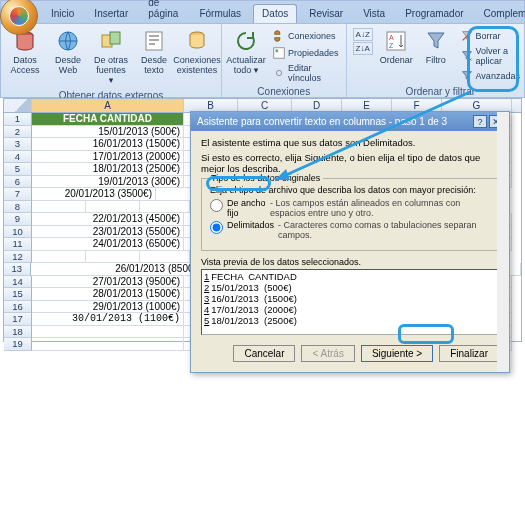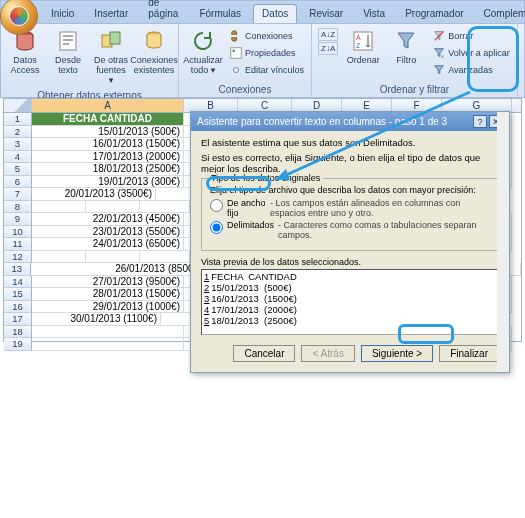--- a/index.html
+++ b/index.html
@@ -87,33 +87,40 @@
       <div class="group-items">
         <div class="big-btn">
           <svg class="ico" viewBox="0 0 24 24">
               <ellipse cx="12" cy="6" rx="8" ry="3" fill="#c9554d" stroke="#7a2b25"></ellipse>
               <path d="M4 6v12c0 1.7 3.6 3 8 3s8-1.3 8-3V6" fill="#e0847c" stroke="#7a2b25"></path>
             </svg>
           <span class="lbl">Datos Access</span>
         </div>
         <div class="big-btn">
           <svg class="ico" viewBox="0 0 24 24">
+              <circle cx="12" cy="12" r="9" fill="#7ab6e8" stroke="#2b6fa8"></circle>
+              <path d="M3 12h18M12 3c3 5 3 13 0 18M12 3c-3 5-3 13 0 18" stroke="#2b6fa8" fill="none"></path>
+            </svg>
+          <span class="lbl">Desde Web</span>
+        </div>
+        <div class="big-btn">
+          <svg class="ico" viewBox="0 0 24 24">
+              <rect x="3" y="6" width="10" height="12" fill="#f0d68a" stroke="#a88c3a"></rect>
+              <rect x="11" y="3" width="10" height="12" fill="#aed6a0" stroke="#5a8a4a"></rect>
+            </svg>
+          <span class="lbl">De otras fuentes ▾</span>
+        </div>
+        <div class="big-btn">
+          <svg class="ico" viewBox="0 0 24 24">
               <rect x="4" y="3" width="16" height="18" fill="#fff" stroke="#888"></rect>
               <line x1="7" y1="7" x2="17" y2="7" stroke="#555"></line>
               <line x1="7" y1="11" x2="17" y2="11" stroke="#555"></line>
               <line x1="7" y1="15" x2="13" y2="15" stroke="#555"></line>
             </svg>
           <span class="lbl">Desde texto</span>
-        </div>
-        <div class="big-btn">
-          <svg class="ico" viewBox="0 0 24 24">
-              <rect x="3" y="6" width="10" height="12" fill="#f0d68a" stroke="#a88c3a"></rect>
-              <rect x="11" y="3" width="10" height="12" fill="#aed6a0" stroke="#5a8a4a"></rect>
-            </svg>
-          <span class="lbl">De otras fuentes ▾</span>
         </div>
         <div class="big-btn">
           <svg class="ico" viewBox="0 0 24 24">
               <ellipse cx="12" cy="6" rx="7" ry="3" fill="#f5c46a" stroke="#a87a2a"></ellipse>
               <path d="M5 6v10c0 1.7 3.1 3 7 3s7-1.3 7-3V6" fill="#f8d98f" stroke="#a87a2a"></path>
             </svg>
           <span class="lbl">Conexiones existentes</span>
         </div>
       </div>
       <div class="group-label">Obtener datos externos</div>
@@ -372,21 +379,21 @@
         <div class="cell val-cell" style="width: 152px;">29/01/2013 (1000€)</div>
         <div class="cell" style="width: 54px;"></div>
         <div class="cell" style="width: 54px;"></div>
         <div class="cell" style="width: 50px;"></div>
         <div class="cell" style="width: 50px;"></div>
         <div class="cell" style="width: 50px;"></div>
         <div class="cell" style="width: 70px;"></div>
       </div>
       <div class="row">
         <div class="row-h">17</div>
-        <div class="cell val-cell" style="width: 129px;">30/01/2013 (1100€)</div>
+        <div class="cell val-cell" style="width: 152px; font-family: Liberation Mono, monospace;">30/01/2013 (1100€)</div>
         <div class="cell" style="width: 54px;"></div>
         <div class="cell" style="width: 54px;"></div>
         <div class="cell" style="width: 50px;"></div>
         <div class="cell" style="width: 50px;"></div>
         <div class="cell" style="width: 50px;"></div>
         <div class="cell" style="width: 70px;"></div>
       </div>
       <div class="row">
         <div class="row-h">18</div>
         <div class="cell" style="width: 152px;"></div>

